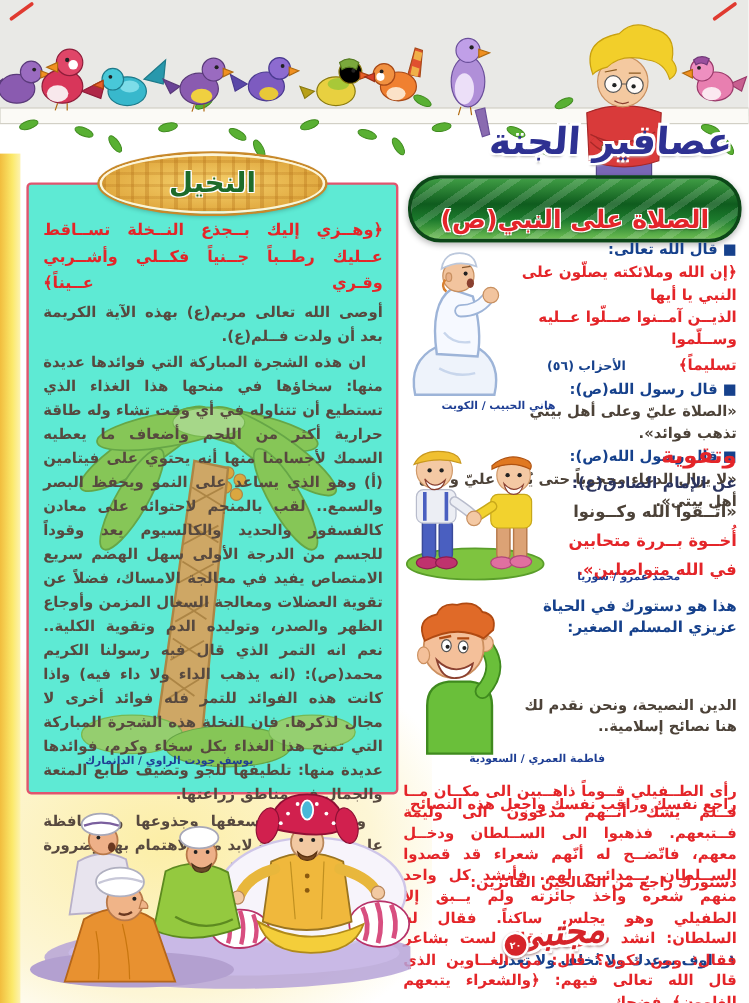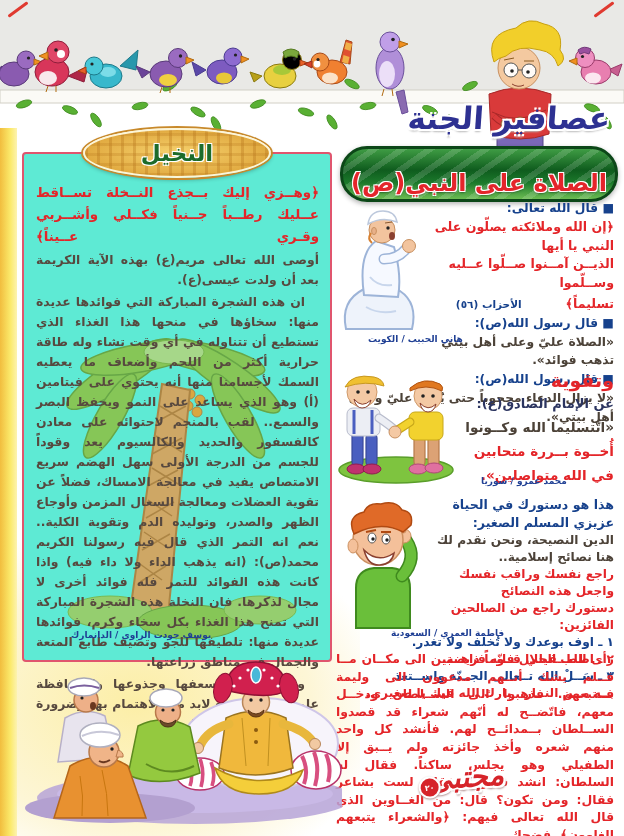--- a/index.html
+++ b/index.html
@@ -38,36 +38,36 @@
   .palm-body{color:#57493f;font-weight:bold;font-size:12.4px;line-height:20px;}
   .ind{text-indent:14px;}
   .credit{position:absolute;font-size:9px;font-weight:bold;color:#1f3f94;direction:rtl;z-index:4;white-space:nowrap;margin-left:35px;}
   
   .green-badge{position:absolute;left:340px;top:146px;width:272px;height:50px;z-index:2;border-radius:27px;
      background:
        repeating-linear-gradient(-35deg,rgba(255,255,255,.14) 0 6px,rgba(0,0,0,0) 6px 16px),
        linear-gradient(180deg,#3f9c44,#0f5c1e 42%,#1c7a2c 68%,#6cbc52);
      border:3px solid #0c4718;box-shadow:0 2px 5px rgba(0,0,0,.3);
      display:flex;align-items:center;justify-content:center;}
-  .green-badge span{font-size:24px;font-weight:bold;color:#e4252b;direction:rtl;
+  .green-badge span{font-size:21px;font-weight:bold;color:#e4252b;direction:rtl;
      text-shadow:-1px -1px 0 #fff,1px -1px 0 #fff,-1px 1px 0 #fff,1px 1px 0 #fff,0 2px 2px rgba(0,0,0,.35);margin-top:18px;}
   
   .rsec{position:absolute;left:336px;width:278px;direction:rtl;z-index:2;}
   .rsec div{text-align:right;}
   .float-art{float:left;margin:2px 4px 2px 0;}
   .nv{color:#16418c;font-weight:bold;font-size:12.3px;line-height:18.8px;text-align:right;}
   .rd{color:#e42529;font-weight:bold;font-size:12.6px;line-height:18.8px;}
   .dk{color:#4c4238;font-weight:bold;font-size:12.3px;line-height:18.8px;}
   .ref-gap{display:inline-block;width:44px;}
   .ref{font-size:10.5px;}
   .ikh-title{color:#e42529;font-weight:bold;font-size:19px;line-height:24px;margin-left:4px;}
   .ikh-src{color:#2c3560;font-weight:bold;font-size:13px;line-height:23px;}
   .ikh-q{font-size:13.6px;line-height:24px;}
   .adv-t{color:#16418c;font-weight:bold;font-size:12.6px;line-height:18px;}
-  .adv{font-size:12.2px;line-height:17px;}
+  .adv{font-size:12.2px;line-height:17px;margin-top:48px;}
   .story-p{margin:0;color:#e42529;font-weight:bold;font-size:12.4px;line-height:17.6px;text-align:justify;}
   
   .logo{position:absolute;left:428px;top:760px;z-index:4;transform:rotate(-4deg);direction:rtl;}
   .logo-text{font-size:29px;font-weight:bold;font-style:italic;color:#d6242a;
      text-shadow:-2px -2px 0 #fff,2px -2px 0 #fff,-2px 2px 0 #fff,2px 2px 0 #fff,2px 3px 2px #b09090;}
   .logo-circle{position:absolute;left:-10px;bottom:-2px;width:18px;height:18px;border-radius:50%;
      background:#d6242a;border:2px solid #fff;box-shadow:0 1px 2px #b09090;color:#fff;font-size:8px;
      font-weight:bold;display:flex;align-items:center;justify-content:center;}
   .sultan-art{position:absolute;left:10px;top:646px;z-index:3;}
 </style>
@@ -242,21 +242,21 @@
           <path d="M120 140 l26 16 M116 170 l26 16 M112 202 l26 16 M108 234 l24 16 M104 266 l24 16 M100 298 l22 16"></path>
           <path d="M146 140 l-30 16 M142 172 l-30 16 M138 204 l-30 16 M134 236 l-28 16 M130 268 l-28 16 M126 300 l-26 16"></path>
         </g>
         <ellipse cx="70" cy="346" rx="42" ry="16" fill="#9ccc65" stroke="#7cb342"></ellipse>
         <ellipse cx="150" cy="356" rx="52" ry="17" fill="#8bc34a" stroke="#689f38"></ellipse>
         <ellipse cx="220" cy="344" rx="36" ry="14" fill="#9ccc65" stroke="#7cb342"></ellipse>
       </g>
     </svg>
     <div class="palm-text">
       <p class="red-quote">﴿وهــزي إليك بــجذع النــخلة تســاقط عــليك رطــباً جــنياً فكــلي وأشــربي وقـري عــيناً﴾</p>
-      <p class="palm-body">أوصى الله تعالى مريم(ع) بهذه الآية الكريمة بعد أن ولدت عيسى(ع).</p>
+      <p class="palm-body">أوصى الله تعالى مريم(ع) بهذه الآية الكريمة بعد أن ولدت فــلم(ع).</p>
       <p class="palm-body ind">ان هذه الشجرة المباركة التي فوائدها عديدة منها: سخاؤها في منحها هذا الغذاء الذي تستطيع أن تتناوله في أي وقت تشاء وله طاقة حرارية أكثر من اللحم وأضعاف ما يعطيه السمك لأجسامنا منها أنه يحتوي على فيتامين (أ) وهو الذي يساعد على النمو ويحفظ البصر والسمع.. لقب بالمنجم لاحتوائه على معادن كالفسفور والحديد والكالسيوم يعد وقوداً للجسم من الدرجة الأولى سهل الهضم سريع الامتصاص يفيد في معالجة الامساك، فضلاً عن تقوية العضلات ومعالجة السعال المزمن وأوجاع الظهر والصدر، وتوليده الدم وتقوية الكلية.. نعم انه التمر الذي قال فيه رسولنا الكريم محمد(ص): (انه يذهب الداء ولا داء فيه) واذا كانت هذه الفوائد للتمر فله فوائد أخرى لا مجال لذكرها. فان النخلة هذه الشجرة المباركة التي تمنح هذا الغذاء بكل سخاء وكرم، فوائدها عديدة منها: تلطيفها للجو وتضيف طابع المتعة والجمال في مناطق زراعتها.</p>
       <p class="palm-body ind">ويستفاد من سعفها وجذوعها وللمحافظة على هذه الشجرة لابد من الاهتمام بها وضرورة زراعتها في حديقة كل منزل.</p>
     </div>
     <div class="credit" style="left:12px;top:476px;">يوسف جودت الراوي / الدانمارك</div>
   </section>
 
   <div class="green-badge">
     <span>الصلاة على النبي(ص)</span>
   </div>
 
@@ -318,21 +318,21 @@
       <path d="M74 52 q-9 6 -14 9" stroke="#f2d22e" stroke-width="6.5" fill="none" stroke-linecap="round"></path>
       <circle cx="92" cy="26" r="14" fill="#f4c9a4" stroke="#d09a6a"></circle>
       <path d="M74 18 q14 -12 30 -4 q4 3 2 7 q-16 -8 -32 0z" fill="#e07820" stroke="#b05210"></path>
       <circle cx="87" cy="26" r="1.8" fill="#222"></circle>
         <circle cx="97" cy="26" r="1.8" fill="#222"></circle>
       <path d="M84 33 q8 9 16 1 q-2 8 -8 8 q-6 0 -8 -9z" fill="#fff" stroke="#8a4030"></path>
       <circle cx="59" cy="62" r="6" fill="#f4c9a4" stroke="#c89060"></circle>
     </svg>
     <div class="ikh-title">وتقوية</div>
     <div class="ikh-src">عن الإمام الصادق(ع):</div>
-    <div class="dk ikh-q">«اتّتسليما الله وكــونوا</div>
+    <div class="dk ikh-q">«اتّــقوا الله وكــونوا</div>
     <div class="rd ikh-q">أُخــوة بــررة متحابين</div>
     <div class="rd ikh-q">في الله متواصلين».</div>
   </section>
   <div class="credit" style="left:406px;top:476px;padding-left:40px;">محمد عمرو / سوريا</div>
 
   <section class="rsec" style="top:496px;">
     <svg class="float-art" width="94" height="132" viewBox="0 0 94 132">
       <path d="M20 130 l0 -40 q0 -18 18 -20 l18 0 q18 2 18 20 l0 40z" fill="#6abf3a" stroke="#3f8a1e" stroke-width="2"></path>
       <path d="M66 78 q16 -18 4 -36" stroke="#3f8a1e" stroke-width="13" fill="none" stroke-linecap="round"></path>
       <path d="M66 78 q16 -18 4 -36" stroke="#6abf3a" stroke-width="10" fill="none" stroke-linecap="round"></path>

